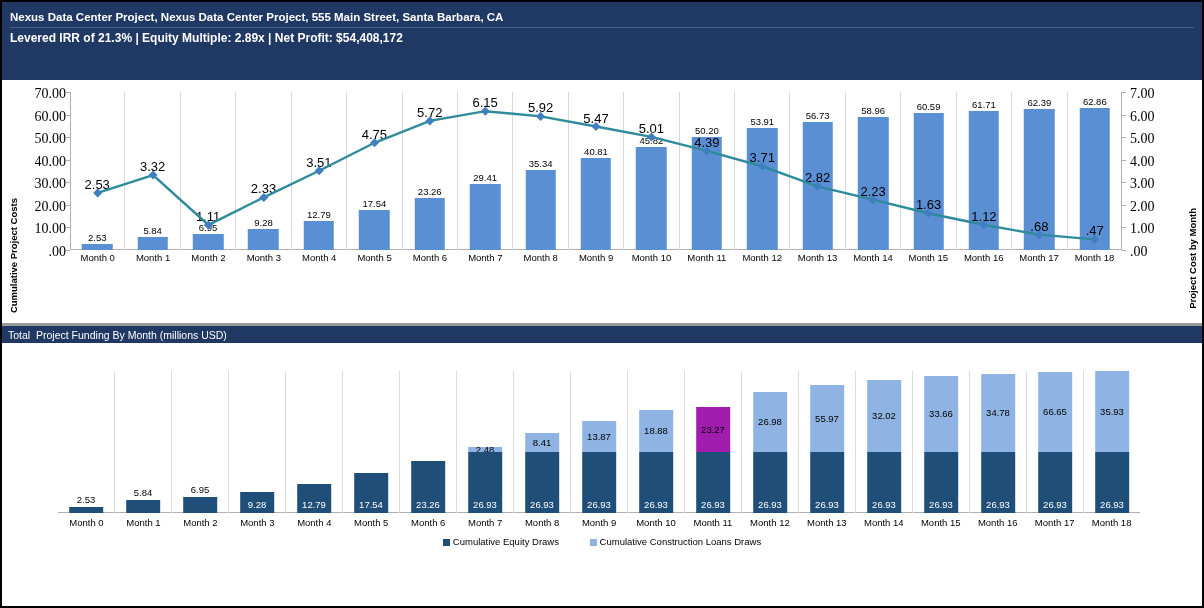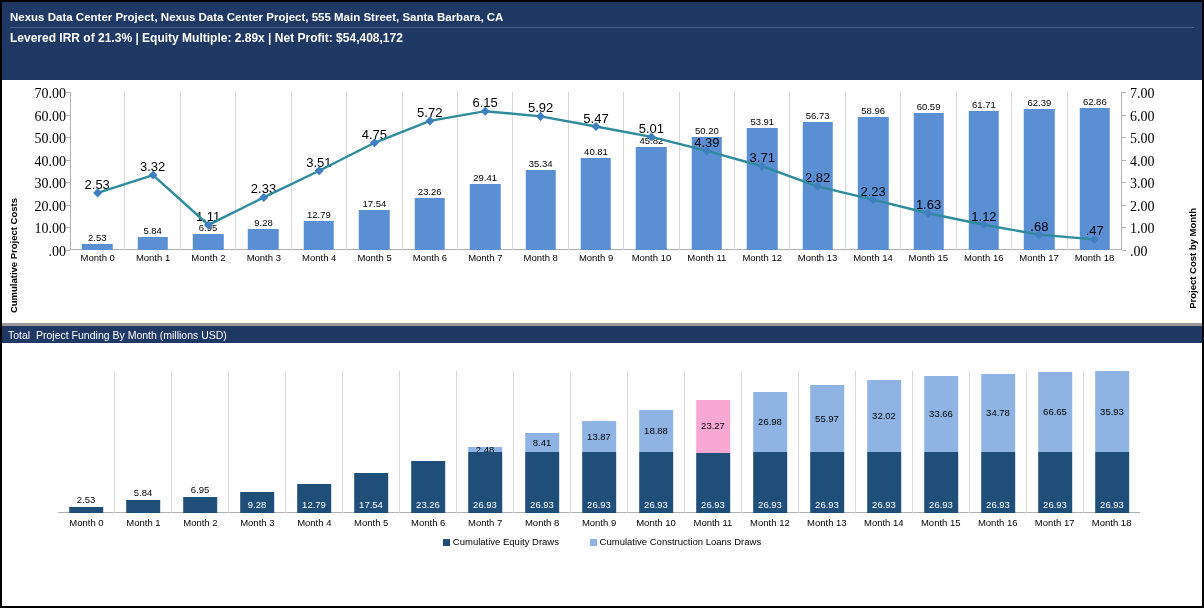--- a/index.html
+++ b/index.html
@@ -547,21 +547,21 @@
                 <div class="seg-top" style="height: 42.5549px; background: rgb(143, 180, 227);">
                   <span class="seg-lbl">18.88</span>
                 </div>
                 <div class="seg-bot" style="height: 60.6994px; background: rgb(31, 78, 121); align-items: flex-end; padding-bottom: 3px; box-sizing: border-box;">
                   <span class="seg-lbl seg-lbl-light" style="align-self: flex-end;">26.93</span>
                 </div>
               </div>
             </div>
             <div class="col2">
               <div class="bar2" style="height: 113.149px;">
-                <div class="seg-top" style="height: 53px; background: #f9a8d4;">
+                <div class="seg-top" style="height: 45px; background: #a21caf;">
                   <span class="seg-lbl">23.27</span>
                 </div>
                 <div class="seg-bot" style="height: 60.6994px; background: rgb(31, 78, 121); align-items: flex-end; padding-bottom: 3px; box-sizing: border-box;">
                   <span class="seg-lbl seg-lbl-light" style="align-self: flex-end;">26.93</span>
                 </div>
               </div>
             </div>
             <div class="col2">
               <div class="bar2" style="height: 121.511px;">
                 <div class="seg-top" style="height: 60.8121px; background: rgb(143, 180, 227);">

